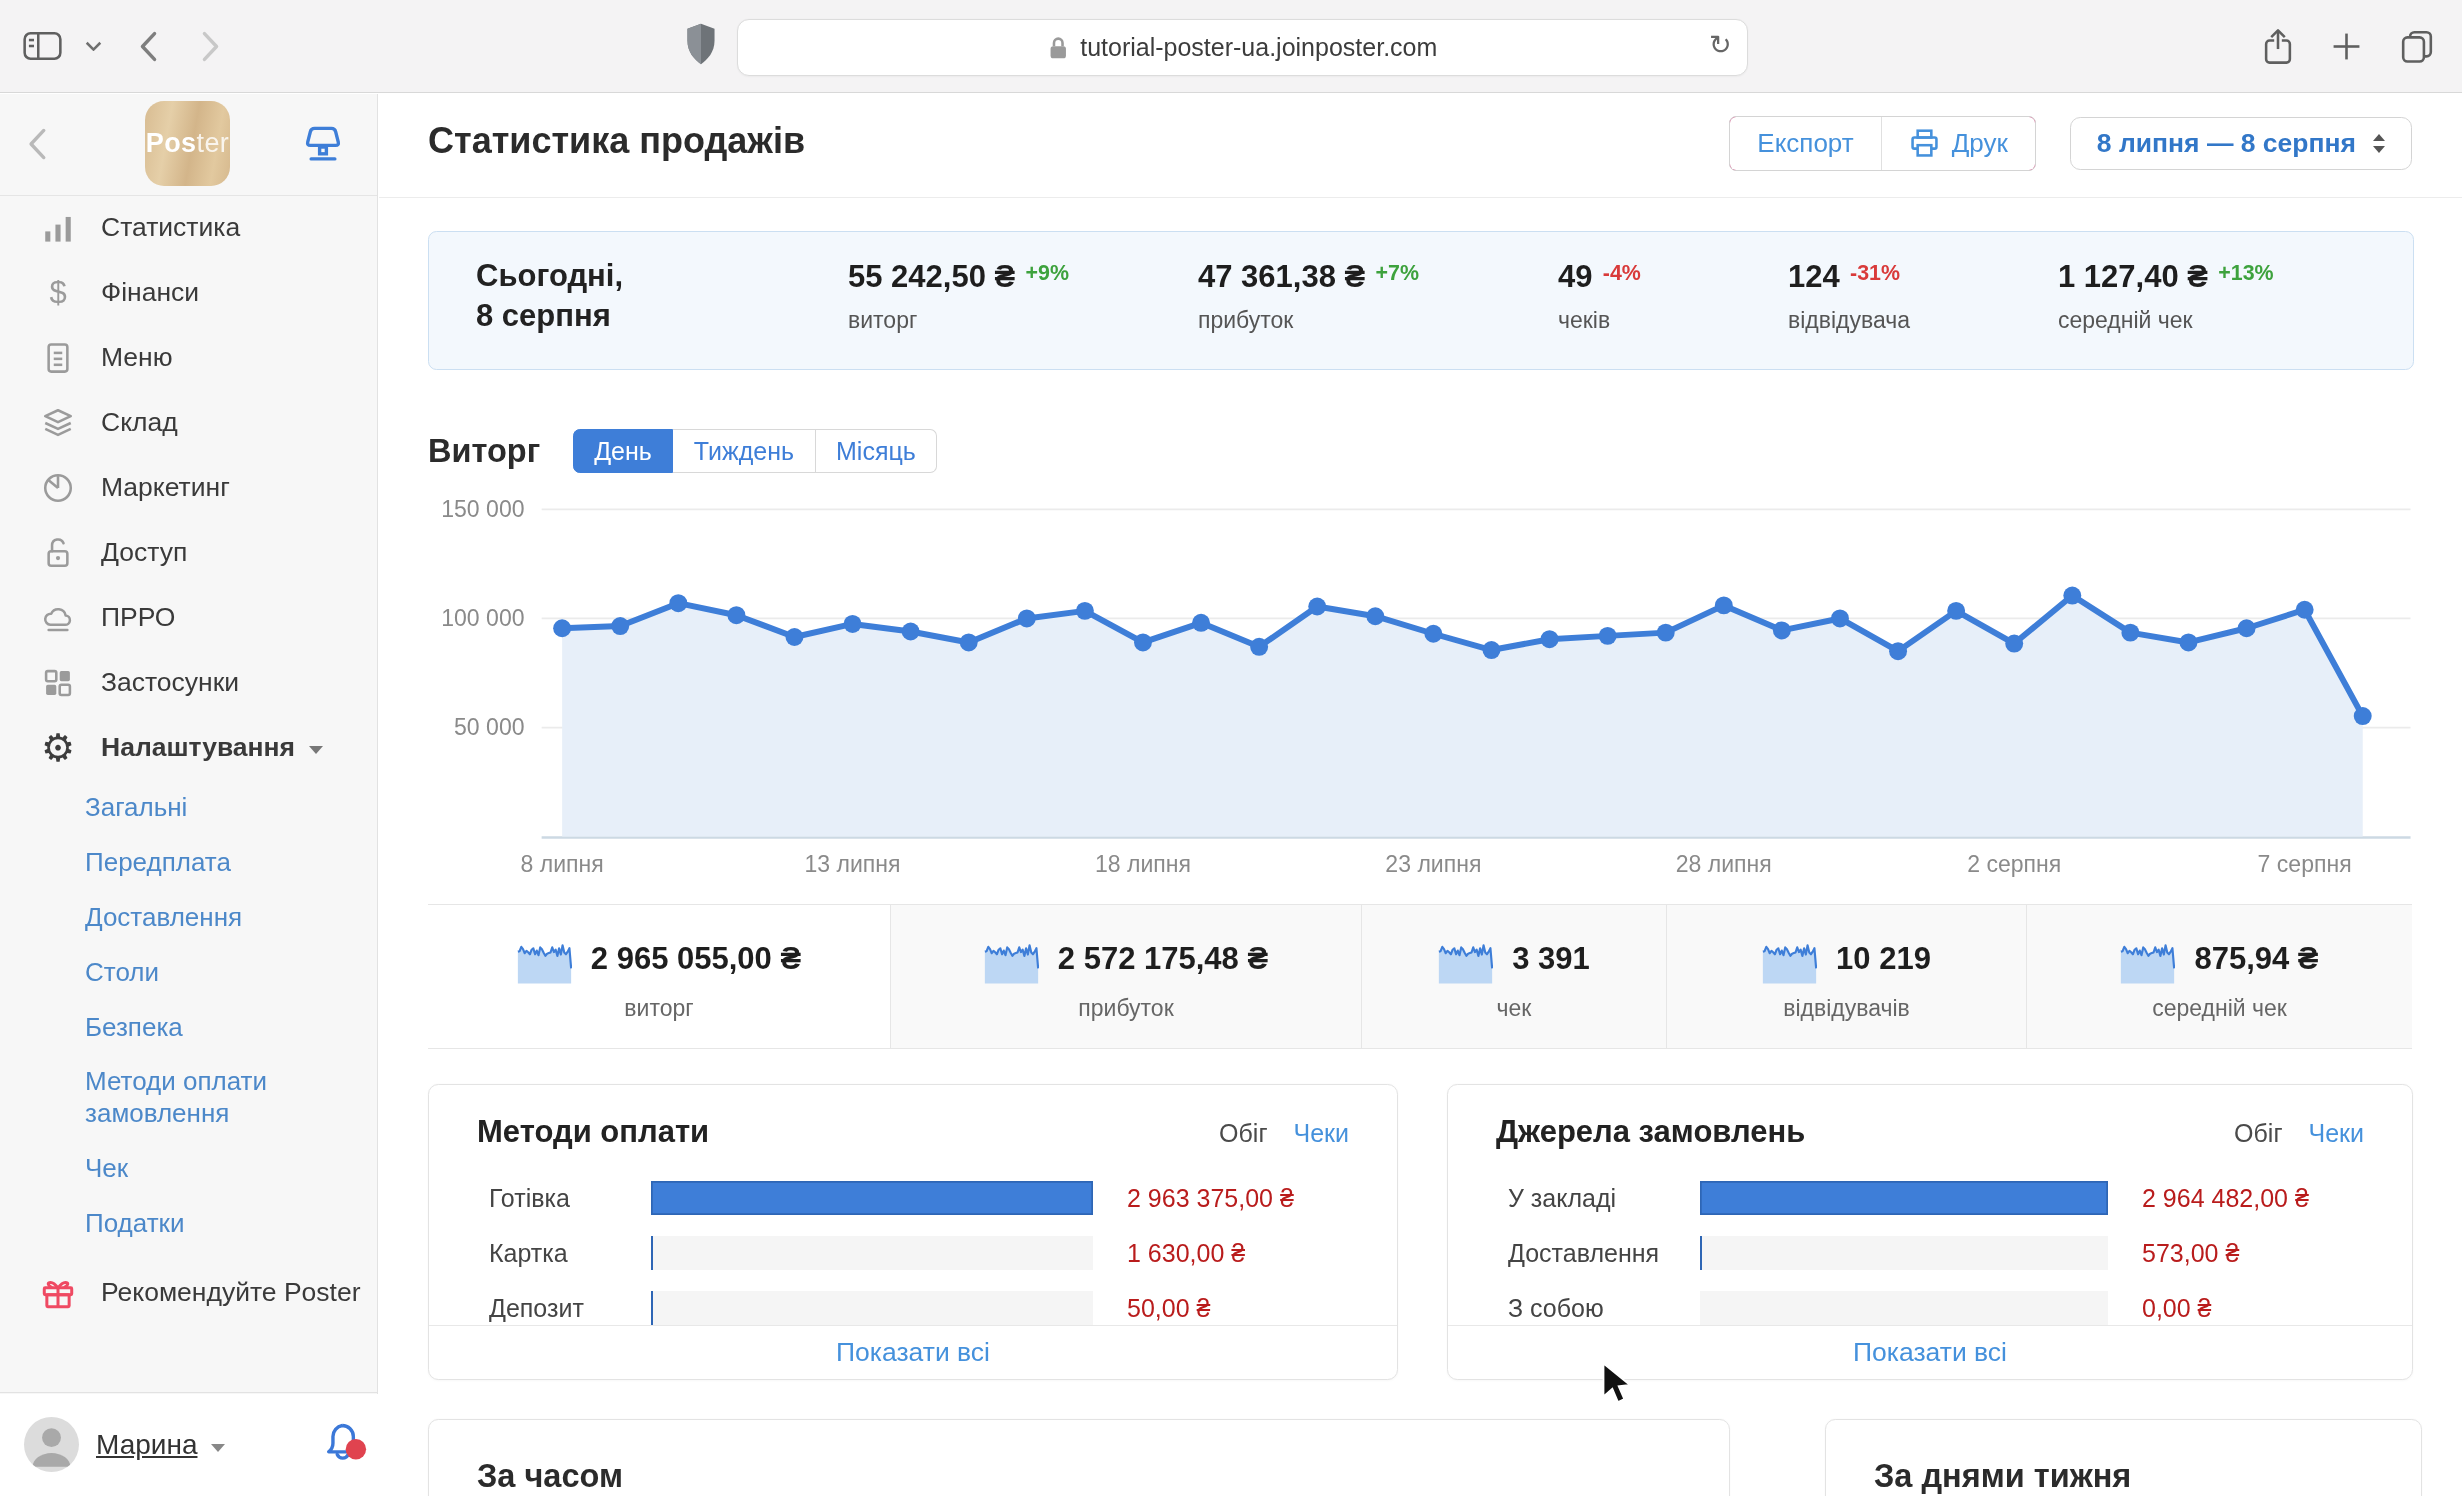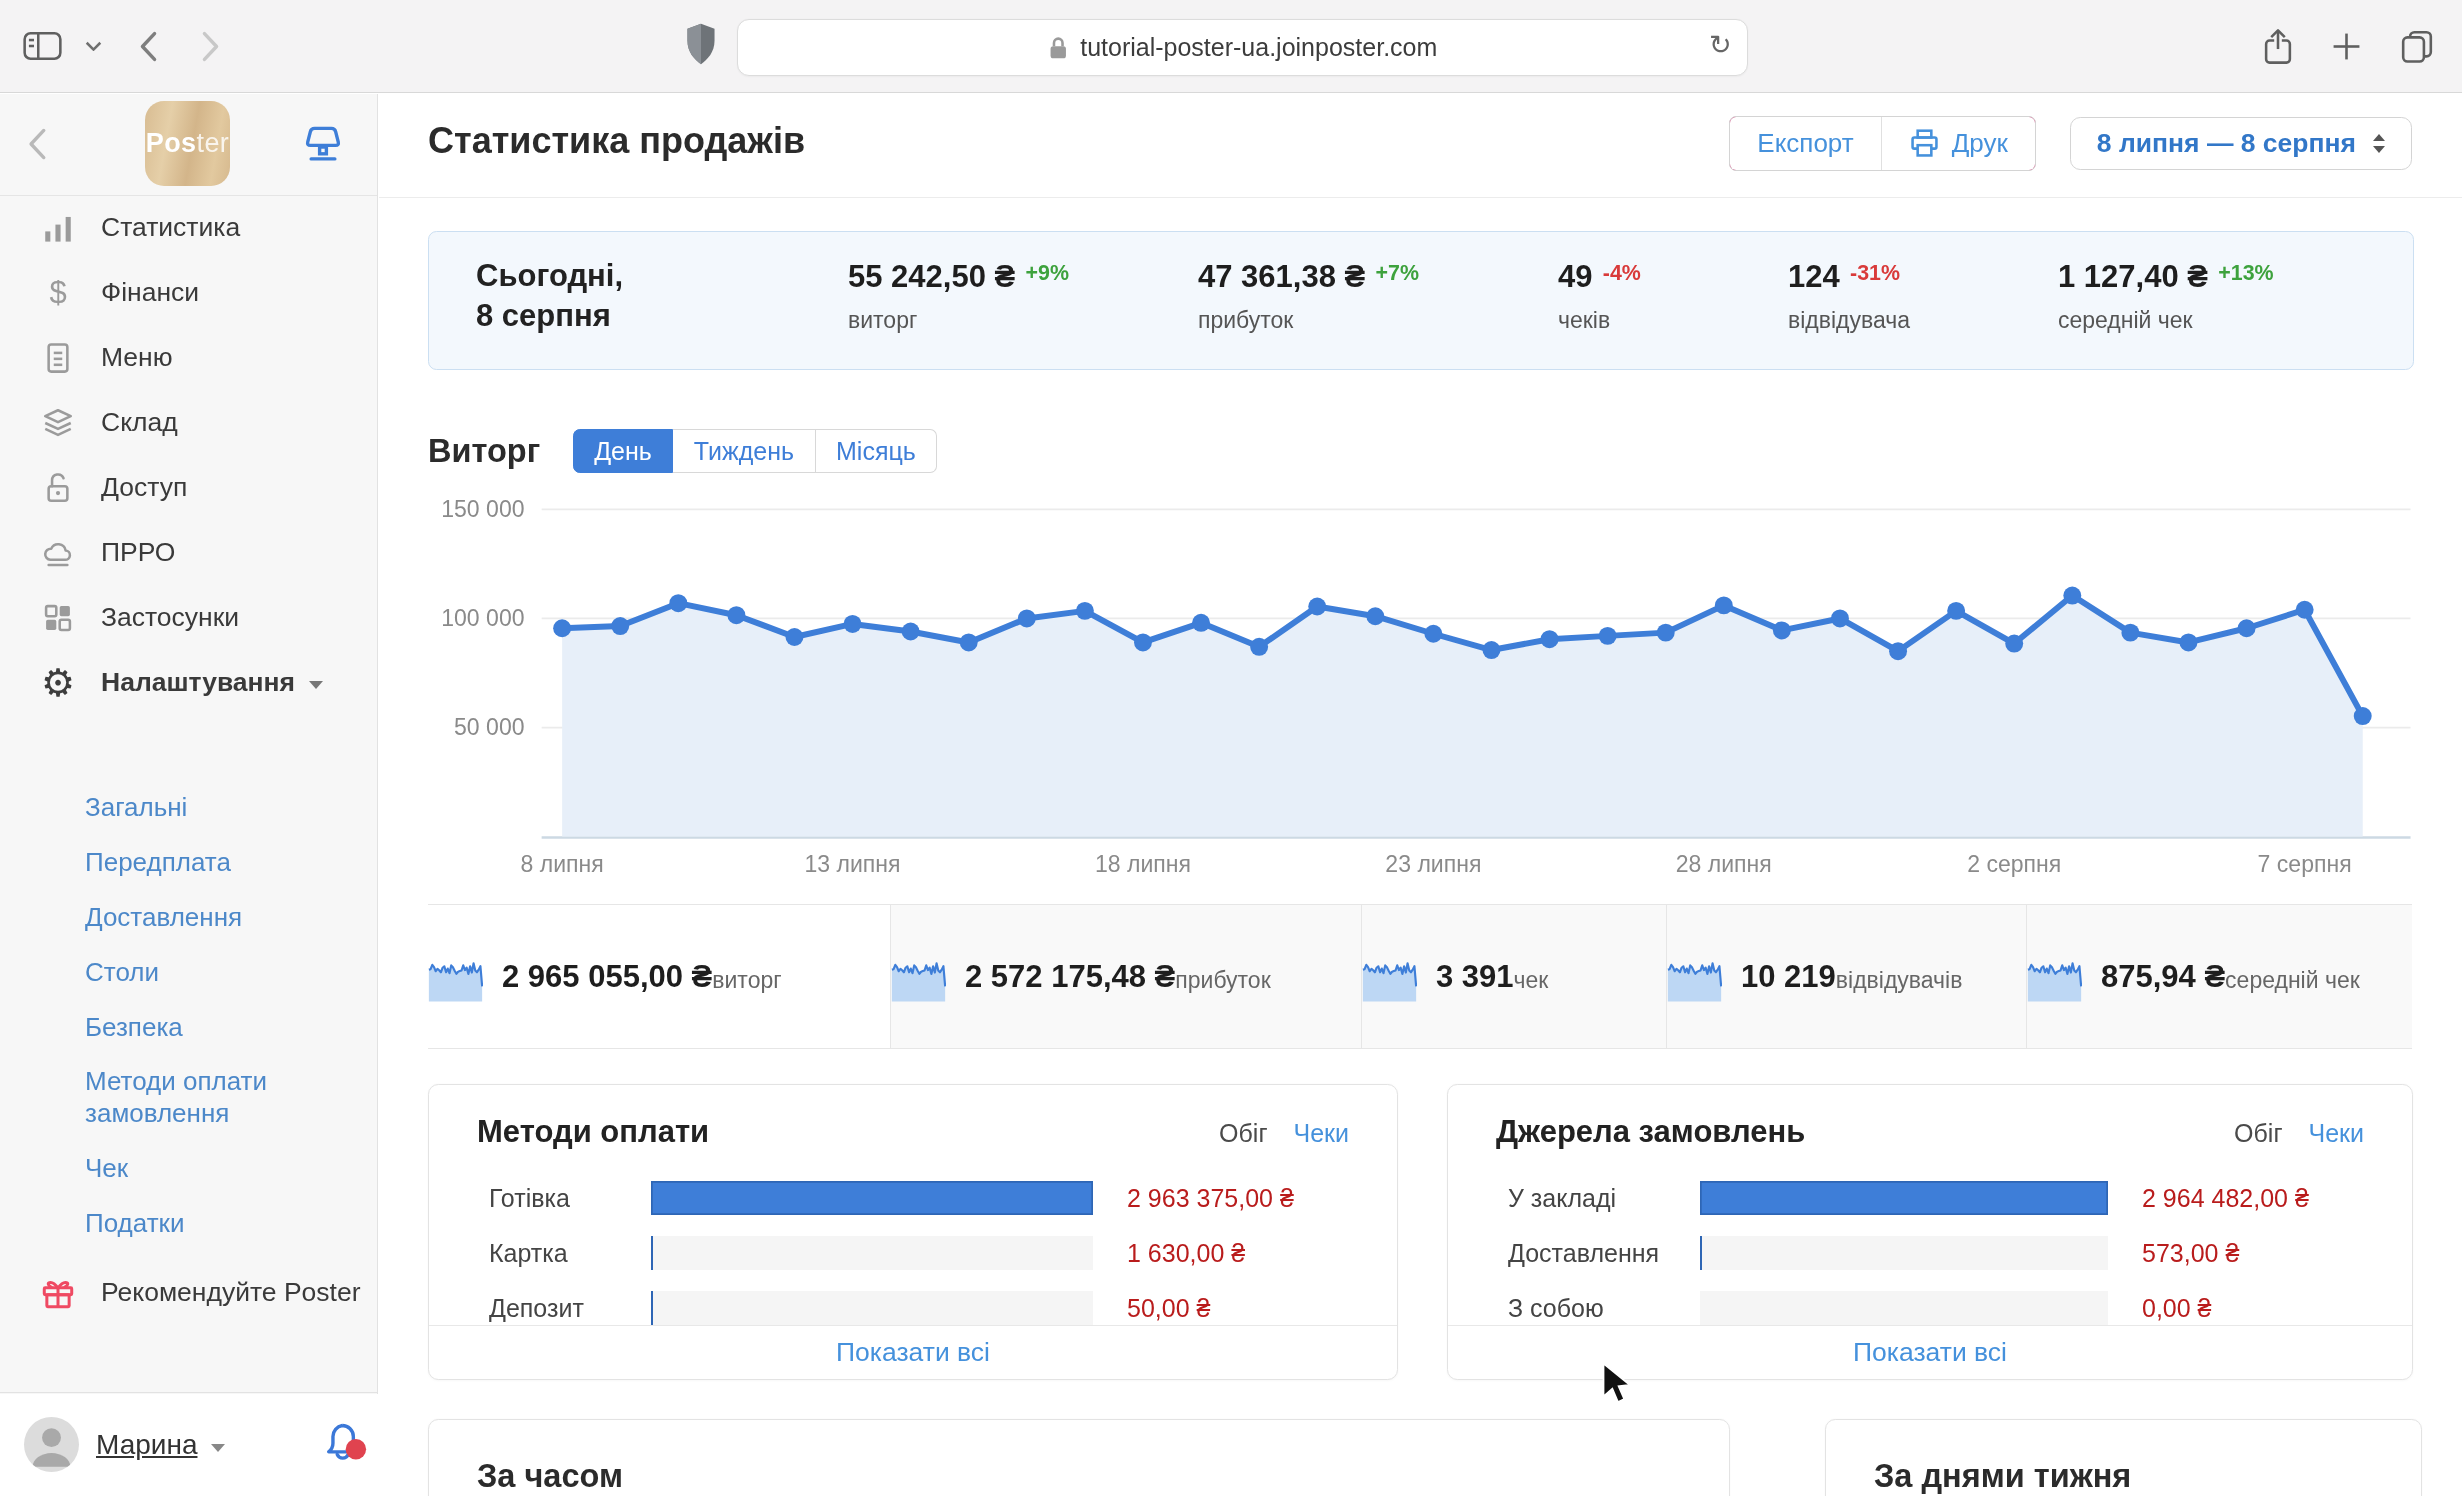--- a/index.html
+++ b/index.html
@@ -68,21 +68,21 @@
   .rev-head{position:absolute;left:49px;top:335px;display:flex;align-items:center;gap:32.5px;}
   .rev-title{font-size:32.5px;font-weight:700;color:#2b2b2b;}
   .tabs{display:flex;}
   .tab{display:flex;align-items:center;height:44px;padding:0 20.5px;border:1.7px solid #d8d8d8;border-left:none;background:#fff;color:#3e7ed8;font-size:25px;}
   .tab:first-child{border-left:1.7px solid #d8d8d8;border-radius:6.8px 0 0 6.8px;}
   .tab:last-child{border-radius:0 6.8px 6.8px 0;}
   .tab.active{background:#3e7ed8;border-color:#3e7ed8;color:#fff;}
   #chart-svg{position:absolute;left:0;top:383px;}
   
   .summary{position:absolute;left:49px;top:810px;width:1984px;height:143px;display:flex;border-top:1.7px solid #e6e6e6;border-bottom:1.7px solid #e6e6e6;}
-  .sum-cell{background:#f9f9f9;border-right:1.7px solid #e6e6e6;display:flex;flex-direction:row;align-items:center;}
+  .sum-cell{background:#f9f9f9;border-right:1.7px solid #e6e6e6;display:flex;flex-direction:column;align-items:center;justify-content:center;}
   .sum-cell:last-child{border-right:none;}
   .sum-cell.active{background:#fff;}
   .sum-top{display:flex;align-items:center;gap:19px;}
   .sum-val{font-size:31px;font-weight:700;color:#1e1e1e;white-space:nowrap;}
   .sum-label{font-size:23px;color:#666;margin-top:8.5px;}
   .sc-0{width:462px;} .sc-1{width:470px;} .sc-2{width:304px;} .sc-3{width:359px;} .sc-4{width:389px;flex:1;}
   
   .card{position:absolute;background:#fff;border:1.7px solid #e3e3e3;border-radius:10.3px;box-shadow:0 0.9px 2.6px rgba(0,0,0,.03);}
   #pm-card{left:49px;top:990px;width:968px;height:294px;}
   #os-card{left:1068px;top:990px;width:964px;height:294px;}
@@ -224,20 +224,30 @@
       </div>
       <div class="nav-item">
         <span class="nav-ico">
           <svg width="34" height="34" viewBox="0 0 40 40">
               <path d="M20 5 L35 12 L20 19 L5 12 Z" fill="none" stroke="#9b9b9b" stroke-width="3" stroke-linejoin="round"></path>
               <path d="M5 20 L20 27 L35 20" fill="none" stroke="#9b9b9b" stroke-width="3" stroke-linejoin="round"></path>
               <path d="M5 27 L20 34 L35 27" fill="none" stroke="#9b9b9b" stroke-width="3" stroke-linejoin="round"></path>
             </svg>
         </span>
         <span class="nav-label">Склад</span>
+      </div>
+      <div class="nav-item">
+        <span class="nav-ico">
+          <svg width="34" height="34" viewBox="0 0 40 40">
+              <circle cx="20" cy="20" r="15" fill="none" stroke="#9b9b9b" stroke-width="3"></circle>
+              <line x1="20" y1="20" x2="20" y2="6" stroke="#9b9b9b" stroke-width="3"></line>
+              <line x1="20" y1="20" x2="9" y2="11" stroke="#9b9b9b" stroke-width="3"></line>
+            </svg>
+        </span>
+        <span class="nav-label">Маркетинг</span>
       </div>
       <div class="nav-item">
         <span class="nav-ico">
           <svg width="34" height="34" viewBox="0 0 40 40">
               <rect x="9" y="18" width="22" height="17" rx="3" fill="none" stroke="#9b9b9b" stroke-width="3"></rect>
               <path d="M13 18 V11 a7 7 0 0 1 13.5-2.5" fill="none" stroke="#9b9b9b" stroke-width="3" stroke-linecap="round"></path>
               <circle cx="20" cy="26" r="2.5" fill="#9b9b9b"></circle>
             </svg>
         </span>
         <span class="nav-label">Доступ</span>

